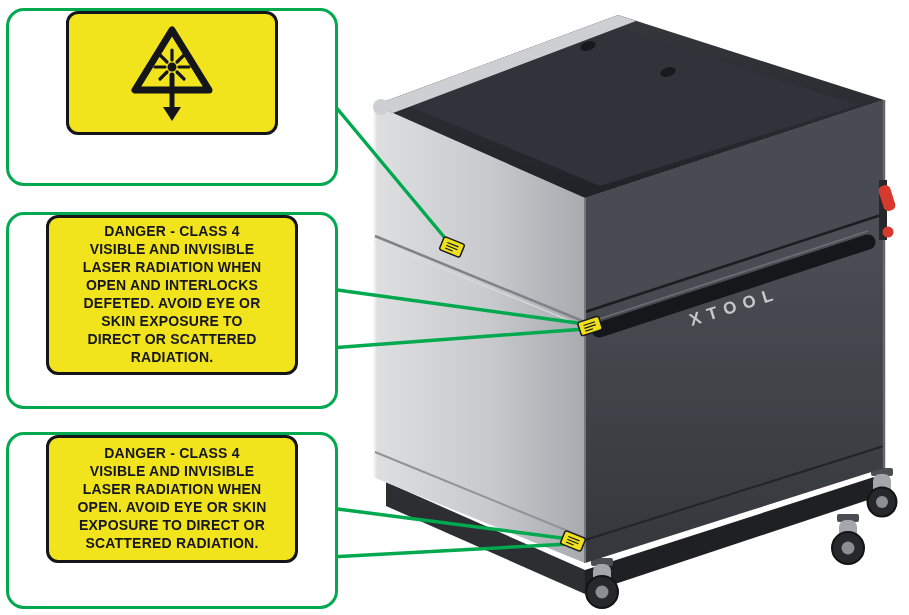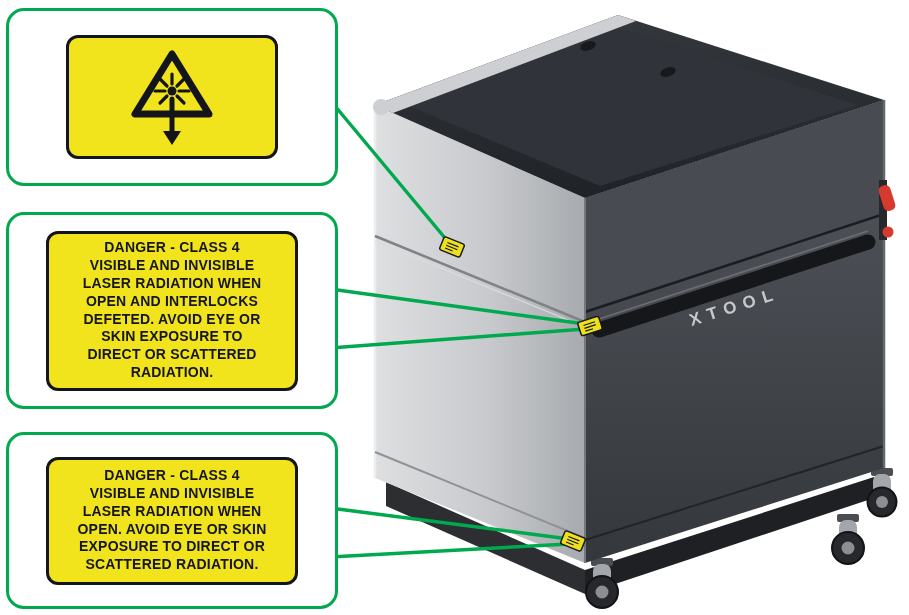--- a/index.html
+++ b/index.html
@@ -8,21 +8,21 @@
     background:var(--background,#ffffff);
     font-family:"Liberation Sans", sans-serif;
   }
   svg.scene { position:absolute; left:0; top:0; }
 
   .callout {
     position:absolute; box-sizing:border-box;
     background:#ffffff;
     border:3.5px solid var(--callout-green,#00a94e);
     border-radius:18px;
-    display:flex; align-items:center; justify-content:center;
+    display:flex; align-items:flex-start; justify-content:center;
   }
   .c1 { left:6px;  top:8px;   width:332px; height:178px; }
   .c2 { left:6px;  top:212px; width:332px; height:197px; }
   .c3 { left:6px;  top:432px; width:332px; height:177px; }
 
   .warn-label {
     box-sizing:border-box;
     background:var(--label-yellow,#f2e41c);
     border:3.5px solid var(--label-border,#14151a);
     border-radius:12px;

